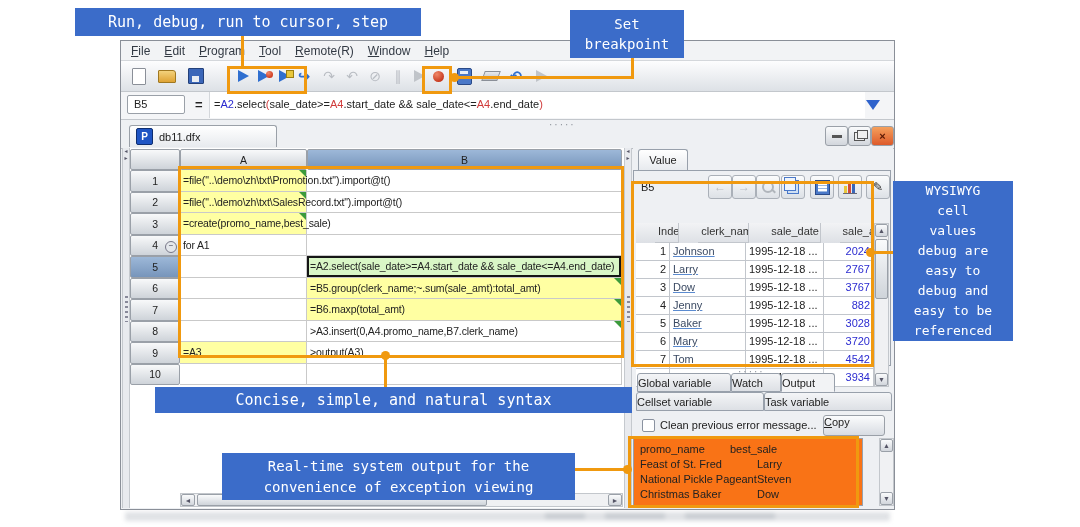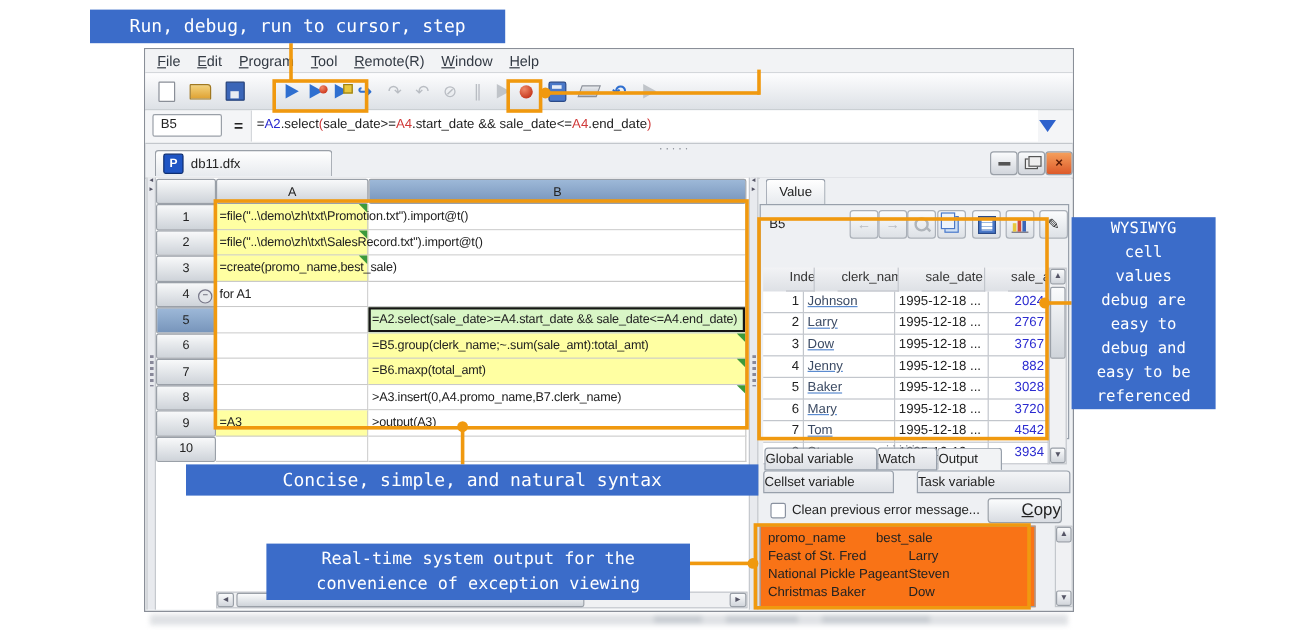--- a/index.html
+++ b/index.html
@@ -131,36 +131,40 @@
   .vhead .vc{text-align:center;color:#333;margin-left:19px;}
   .lnk{color:#3b4a63;text-decoration:underline;text-decoration-color:#5b8bd0;}
   
   .otab{position:absolute;height:19px;background:linear-gradient(#f4f5f7,#dde0e5);
         border:1px solid #98a0ab;border-radius:3px 3px 0 0;box-sizing:border-box;
         text-align:left;padding-top:3px;font-size:11px;}
   .otab.active{background:#f2f3f5;border-bottom:1px solid #f2f3f5;}
   .chkrow{position:absolute;left:2px;top:267px;width:256px;height:24px;}
   .chk{position:absolute;left:7px;top:4px;width:11px;height:11px;background:#fff;border:1px solid #8a92a0;border-radius:2px;}
   .btn{position:absolute;background:linear-gradient(#fbfcfd,#d8dce2);border:1px solid #9aa0a8;
-       border-radius:3px;text-align:right;font-size:14px;color:#222;padding-top:0;box-sizing:border-box;}
+       border-radius:3px;text-align:left;font-size:11px;color:#222;padding-top:0;box-sizing:border-box;}
   .outarea{position:absolute;left:0;top:290px;width:230px;height:68px;background:#f97316;
            border:1px solid #98a0ab;box-sizing:border-box;font-size:11px;}
   .outline{position:absolute;white-space:nowrap;}
   .blur{position:absolute;left:125px;top:512px;width:765px;height:9px;background:#c6cad0;
         opacity:.55;filter:blur(2px);z-index:5;}
   .blur i{position:absolute;top:1px;width:40px;height:6px;background:#9aa2ac;display:block;}
   u{text-decoration:underline;}
 </style>
 </head>
 <body>
 
 <div id="page">
 
   <div class="banner" style="left:75px;top:8px;width:346px;height:28px;font-size:15px;">
     <span>Run, debug, run to cursor, step</span>
+  </div>
+  <div class="banner" style="left:570px;top:10px;width:114px;height:48px;font-size:14px;line-height:20px;">
+    <span>Set</span>
+    <span>breakpoint</span>
   </div>
   <div class="banner" style="left:893px;top:181px;width:120px;height:160px;font-size:13px;line-height:20px;">
     <span>WYSIWYG</span>
     <span>cell</span>
     <span>values</span>
     <span>debug are</span>
     <span>easy to</span>
     <span>debug and</span>
     <span>easy to be</span>
     <span>referenced</span>
@@ -435,21 +439,21 @@
           <div class="sthumb" style="left:0;top:15px;width:13px;height:60px;"></div>
           <div class="sbtn" style="left:0;bottom:0;width:13px;height:13px;">▼</div>
         </div>
       </div>
 
       <div style="position:absolute;left:105px;top:218px;color:#8a8f98;font-size:10px;letter-spacing:2px;">·····</div>
 
       <div class="otab" style="left:4px;top:225px;width:94px;">Global variable</div>
       <div class="otab" style="left:98px;top:225px;width:50px;">Watch</div>
       <div class="otab active" style="left:148px;top:225px;width:54px;">Output</div>
-      <div class="otab" style="left:3px;top:244px;width:109px;">Cellset variable</div>
+      <div class="otab" style="left:3px;top:244px;width:128px;">Cellset variable</div>
       <div class="otab" style="left:131px;top:244px;width:128px;">Task variable</div>
 
       <div class="chkrow">
         <div class="chk"></div>
         <span style="position:absolute;left:25px;top:4px;">Clean previous error message...</span>
         <div class="btn" style="left:188px;top:0;width:62px;height:21px;"><u>C</u>opy</div>
       </div>
 
       <div class="outarea">
         <span class="outline" style="left:6px;top:4px;">promo_name</span>

